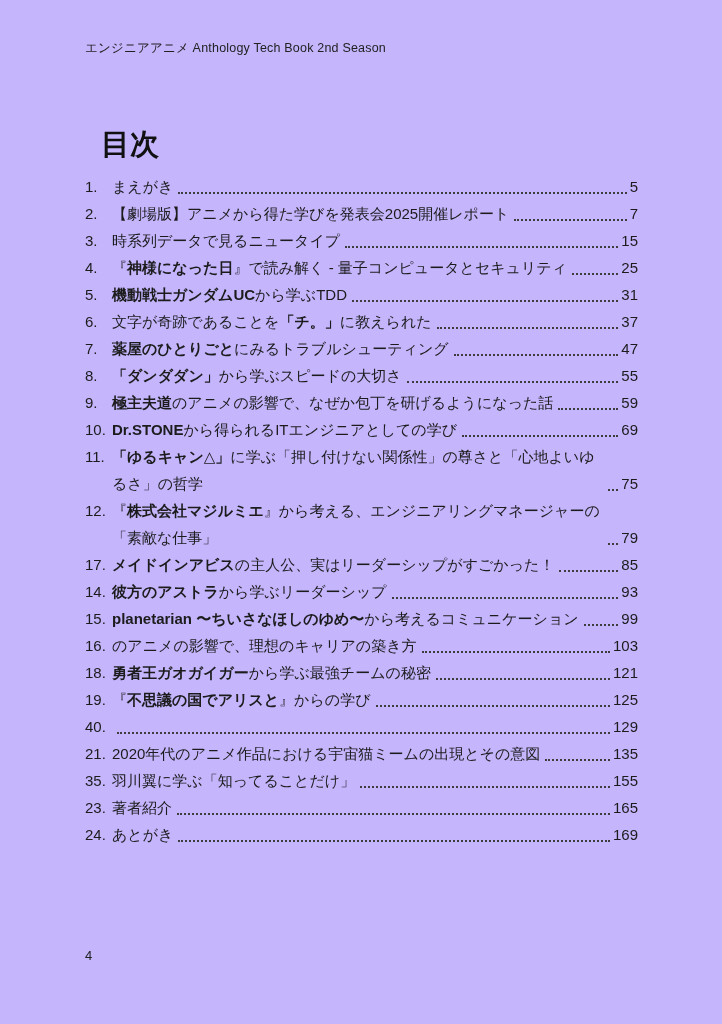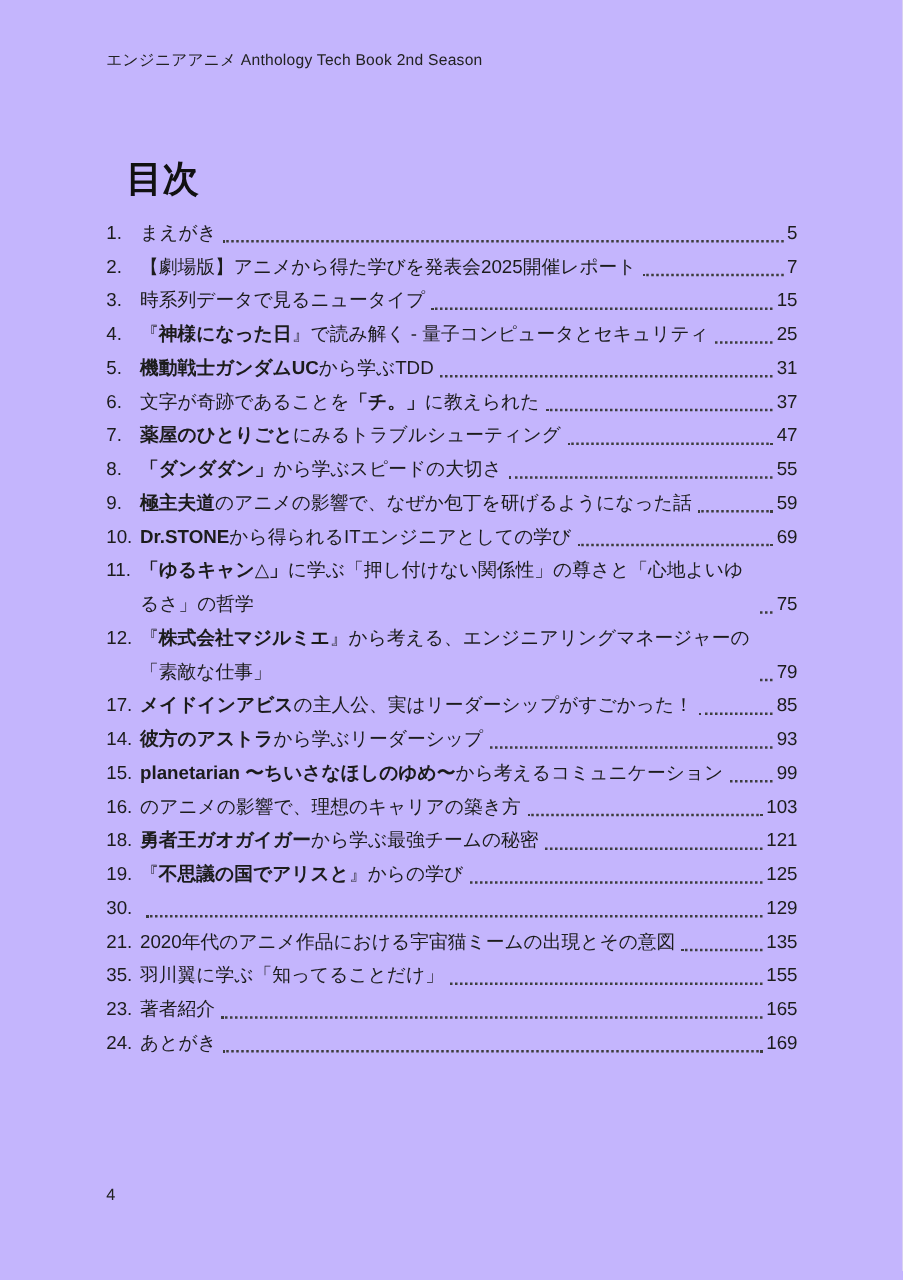--- a/index.html
+++ b/index.html
@@ -163,21 +163,21 @@
         <span class="leader"></span>
         <span class="toc-page">121</span>
       </div>
       <div class="toc-row">
         <span class="toc-num">19.</span>
         <span class="toc-text"><span>『</span><span class="b">不思議の国でアリスと</span><span>』からの学び</span></span>
         <span class="leader"></span>
         <span class="toc-page">125</span>
       </div>
       <div class="toc-row">
-        <span class="toc-num">30.</span>
+        <span class="toc-num">40.</span>
         <span class="leader"></span>
         <span class="toc-page">129</span>
       </div>
       <div class="toc-row">
         <span class="toc-num">21.</span>
         <span class="toc-text"><span>2020年代のアニメ作品における宇宙猫ミームの出現とその意図</span></span>
         <span class="leader"></span>
         <span class="toc-page">135</span>
       </div>
       <div class="toc-row">

